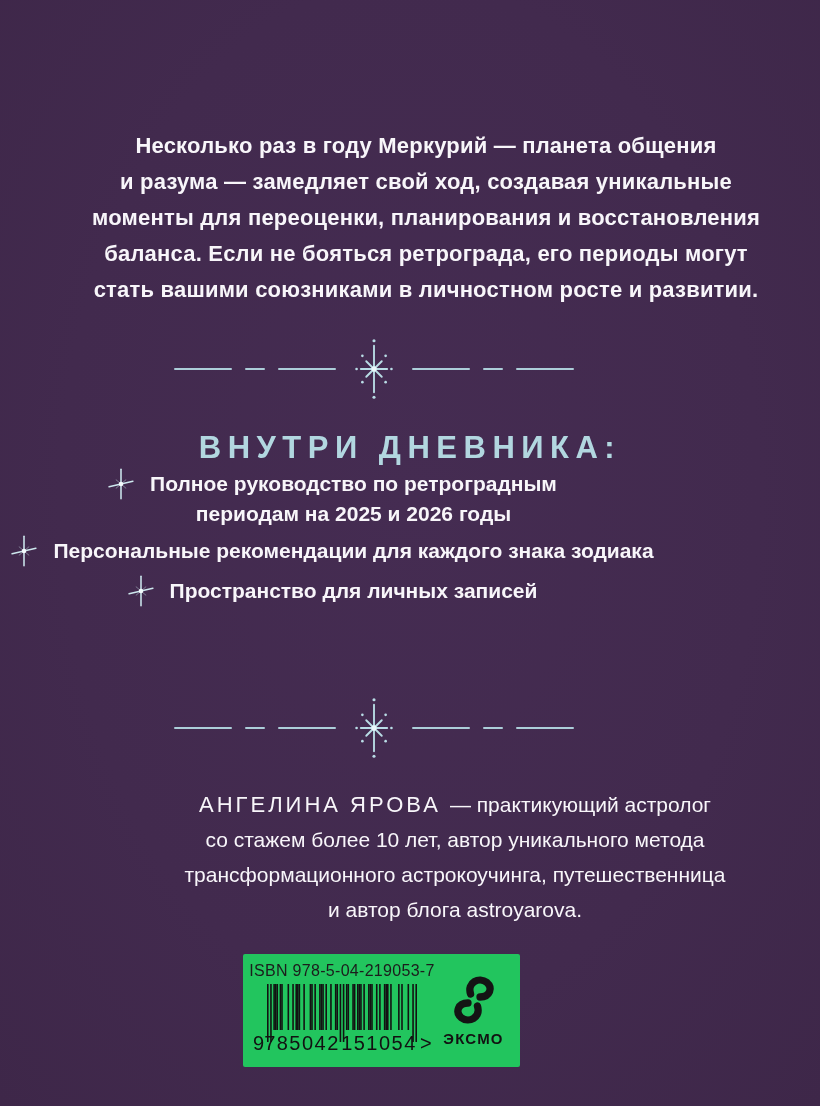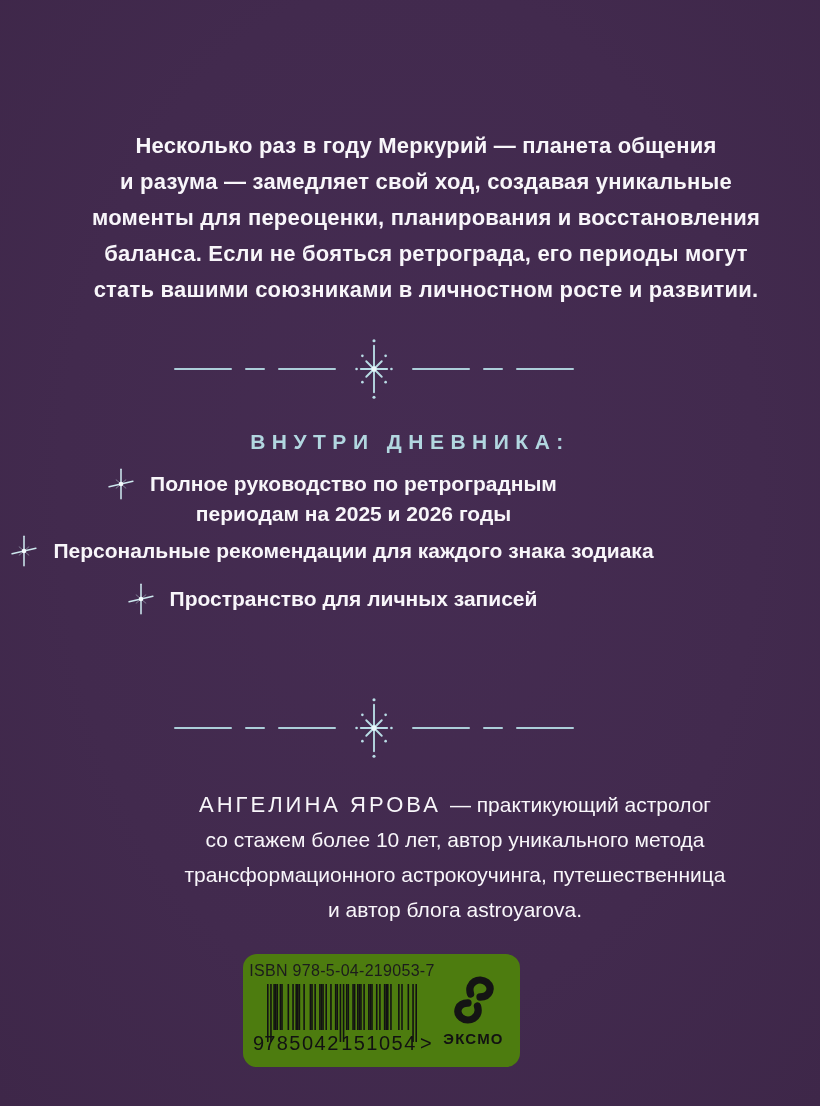--- a/index.html
+++ b/index.html
@@ -23,46 +23,46 @@
   .divider.top{left:374px;top:369px}
   .divider.bottom{left:374px;top:728px}
   .dl{height:2px;background:#b2d7e0;border-radius:1px;opacity:.95}
   .dl.long{width:58px}
   .dl.short{width:20px}
   .divider-star{width:48px;height:62px;margin:0 1px;flex:none}
 
   
   .heading{
     position:absolute;top:430px;left:50%;transform:translateX(-50%);margin:0;
-    color:#b2d7e0;font-size:21px;font-weight:700;letter-spacing:6.5px;white-space:nowrap;
+    color:#b2d7e0;font-size:31px;font-weight:700;letter-spacing:6.5px;white-space:nowrap;
   }
 
   
   .bullets{position:absolute;top:469px;left:0;width:664px;margin:0;padding:0;list-style:none}
   .bullet{
     display:flex;justify-content:center;align-items:flex-start;gap:15px;
     color:#f8f6fa;font-weight:700;font-size:21px;line-height:30px;
   }
   .bullet.b2{margin-top:7px}
   .bullet.b3{margin-top:13px}
-  .bullet.b4{margin-top:16px}
+  .bullet.b4{margin-top:8px}
   .bullet-star{width:28px;height:34px;flex:none;margin-top:-2px}
   .bullet-text{white-space:pre-line;text-align:center}
 
   
   .author{
     position:absolute;top:787px;left:0;width:820px;text-align:center;
     color:#f8f6fa;font-weight:400;font-size:21px;line-height:35px;padding-left:45px;
   }
   .author-name{letter-spacing:3px;font-size:22px}
   .author-rest{margin-left:9px}
   .author-bio{white-space:pre-line}
 
   
-  .isbn-box{position:absolute;left:243px;top:954px;width:277px;height:113px;background:#4d7c0f;border-radius:14px}
+  .isbn-box{position:absolute;left:243px;top:954px;width:277px;height:113px;background:#22c55e;border-radius:2px}
   .barcode-col{position:absolute;left:14px;top:0;width:170px;height:113px}
   .isbn-label{
     position:absolute;top:8px;left:50%;transform:translateX(-50%);
     white-space:nowrap;color:#1c1c1c;font-size:16px;letter-spacing:.3px;
   }
   .bars-wrap{position:absolute;left:10px;top:30px;width:150px;height:60px}
   .bars{position:absolute;left:0;top:0}
   .bd{position:absolute;color:#121212;font-size:20px;top:48px;white-space:nowrap}
   .bd-lead{left:-14px}
   .bd-g1{left:35px;transform:translateX(-50%);letter-spacing:1.5px}

